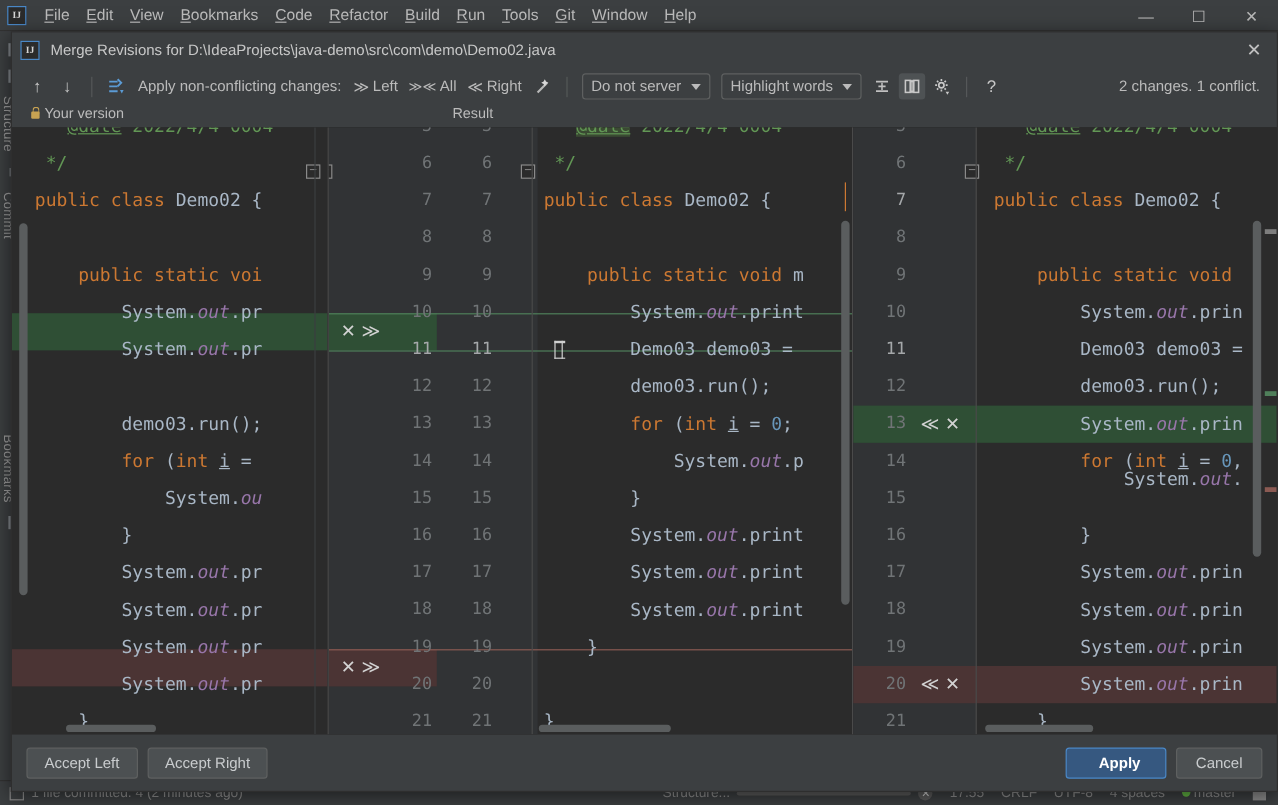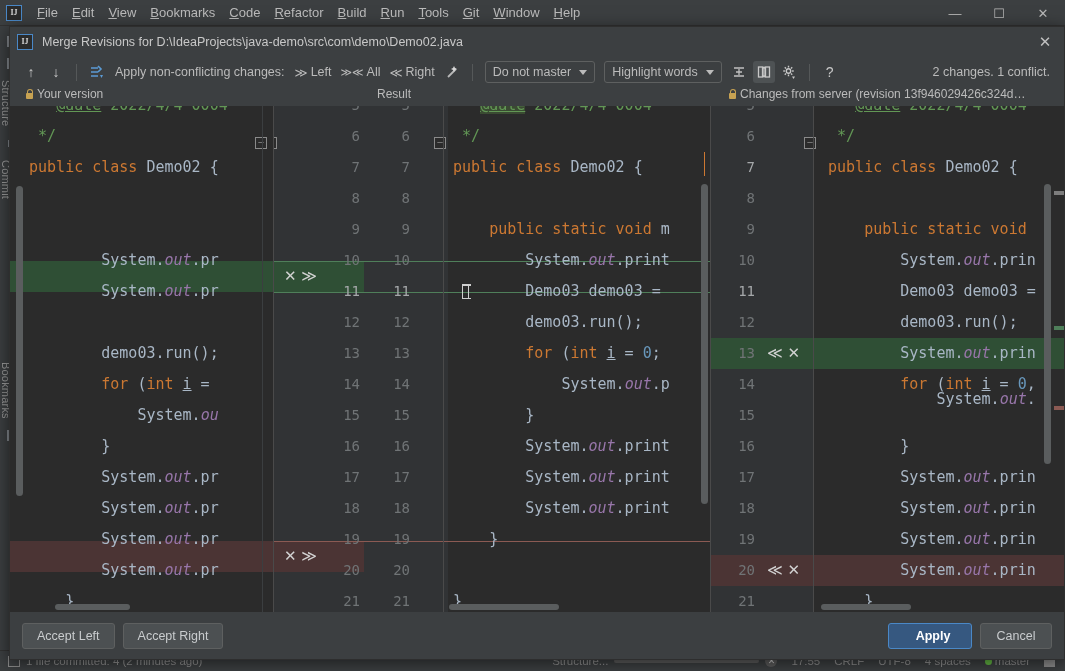--- a/index.html
+++ b/index.html
@@ -317,21 +317,21 @@
         <span>Right</span>
       </div>
       <div class="tb-ico">
         <svg width="16" height="16" viewBox="0 0 16 16" aria-hidden="true">
           <path d="M4 13 L12 5" stroke="#b8b8b8" stroke-width="1.8" fill="none"></path>
           <path d="M10 2 L11 4 L13 5 L11 6 L10 8 L9 6 L7 5 L9 4 Z" fill="#d8d8d8"></path>
         </svg>
       </div>
       <div class="tb-sep"></div>
       <div class="tb-combo">
-        <span>Do not master</span>
+        <span>Do not server</span>
         <span class="caret"></span>
       </div>
       <div class="tb-combo">
         <span>Highlight words</span>
         <span class="caret"></span>
       </div>
       <div class="tb-ico">
         <svg width="16" height="16" viewBox="0 0 16 16" aria-hidden="true">
           <path d="M3 4 H13 M5 8 H11 M3 12 H13" stroke="#c0c0c0" stroke-width="1.5"></path>
           <path d="M8 5 L8 11" stroke="#c0c0c0" stroke-width="1.3"></path>
@@ -357,38 +357,35 @@
     </div>
 
     <div class="pane-headers">
       <div class="ph left">
         <span class="lock"></span>
         <span>Your version</span>
       </div>
       <div class="ph center">
         <span>Result</span>
       </div>
-      <div class="ph right">
-        <span class="lock"></span>
-        <span>Changes from server (revision 13f946029426c324d…</span>
-      </div>
     </div>
 
     <div class="merge-area">
 
       <div class="editor ed-left">
         <div class="code-layer">
 
           <div class="chg chg-green" style="top:155px"></div>
           <div class="chg chg-red" style="top:435px"></div>
 
           <div class="line" style="top:-16px;left:10px"><span class="cmt">  * </span><span class="cmt-tag">@date</span><span class="cmt"> 2022/4/4 0004</span></div>
           <div class="line" style="top:15px;left:10px"><span class="cmt">  */</span></div>
           <div class="line" style="top:46px;left:10px"><span class="kw"> public class </span><span class="cls">Demo02 {</span></div>
           <div class="line" style="top:77px;left:10px"></div>
+          <div class="line" style="top:108px;left:10px"><span class="kw">     public static </span><span class="kw">voi</span></div>
           <div class="line" style="top:139px;left:10px"><span class="cls">         System.</span><span class="fld">out</span><span class="cls">.pr</span></div>
           <div class="line" style="top:170px;left:10px"><span class="cls">         System.</span><span class="fld">out</span><span class="cls">.pr</span></div>
           <div class="line" style="top:232px;left:10px"><span class="cls">         demo03.run();</span></div>
           <div class="line" style="top:263px;left:10px"><span class="kw">         for </span><span class="cls">(</span><span class="kw">int </span><span class="var-u">i</span><span class="cls"> =</span></div>
           <div class="line" style="top:294px;left:10px"><span class="cls">             System.</span><span class="fld">ou</span></div>
           <div class="line" style="top:325px;left:10px"><span class="cls">         }</span></div>
           <div class="line" style="top:356px;left:10px"><span class="cls">         System.</span><span class="fld">out</span><span class="cls">.pr</span></div>
           <div class="line" style="top:387px;left:10px"><span class="cls">         System.</span><span class="fld">out</span><span class="cls">.pr</span></div>
           <div class="line" style="top:418px;left:10px"><span class="cls">         System.</span><span class="fld">out</span><span class="cls">.pr</span></div>
           <div class="line" style="top:449px;left:10px"><span class="cls">         System.</span><span class="fld">out</span><span class="cls">.pr</span></div>

